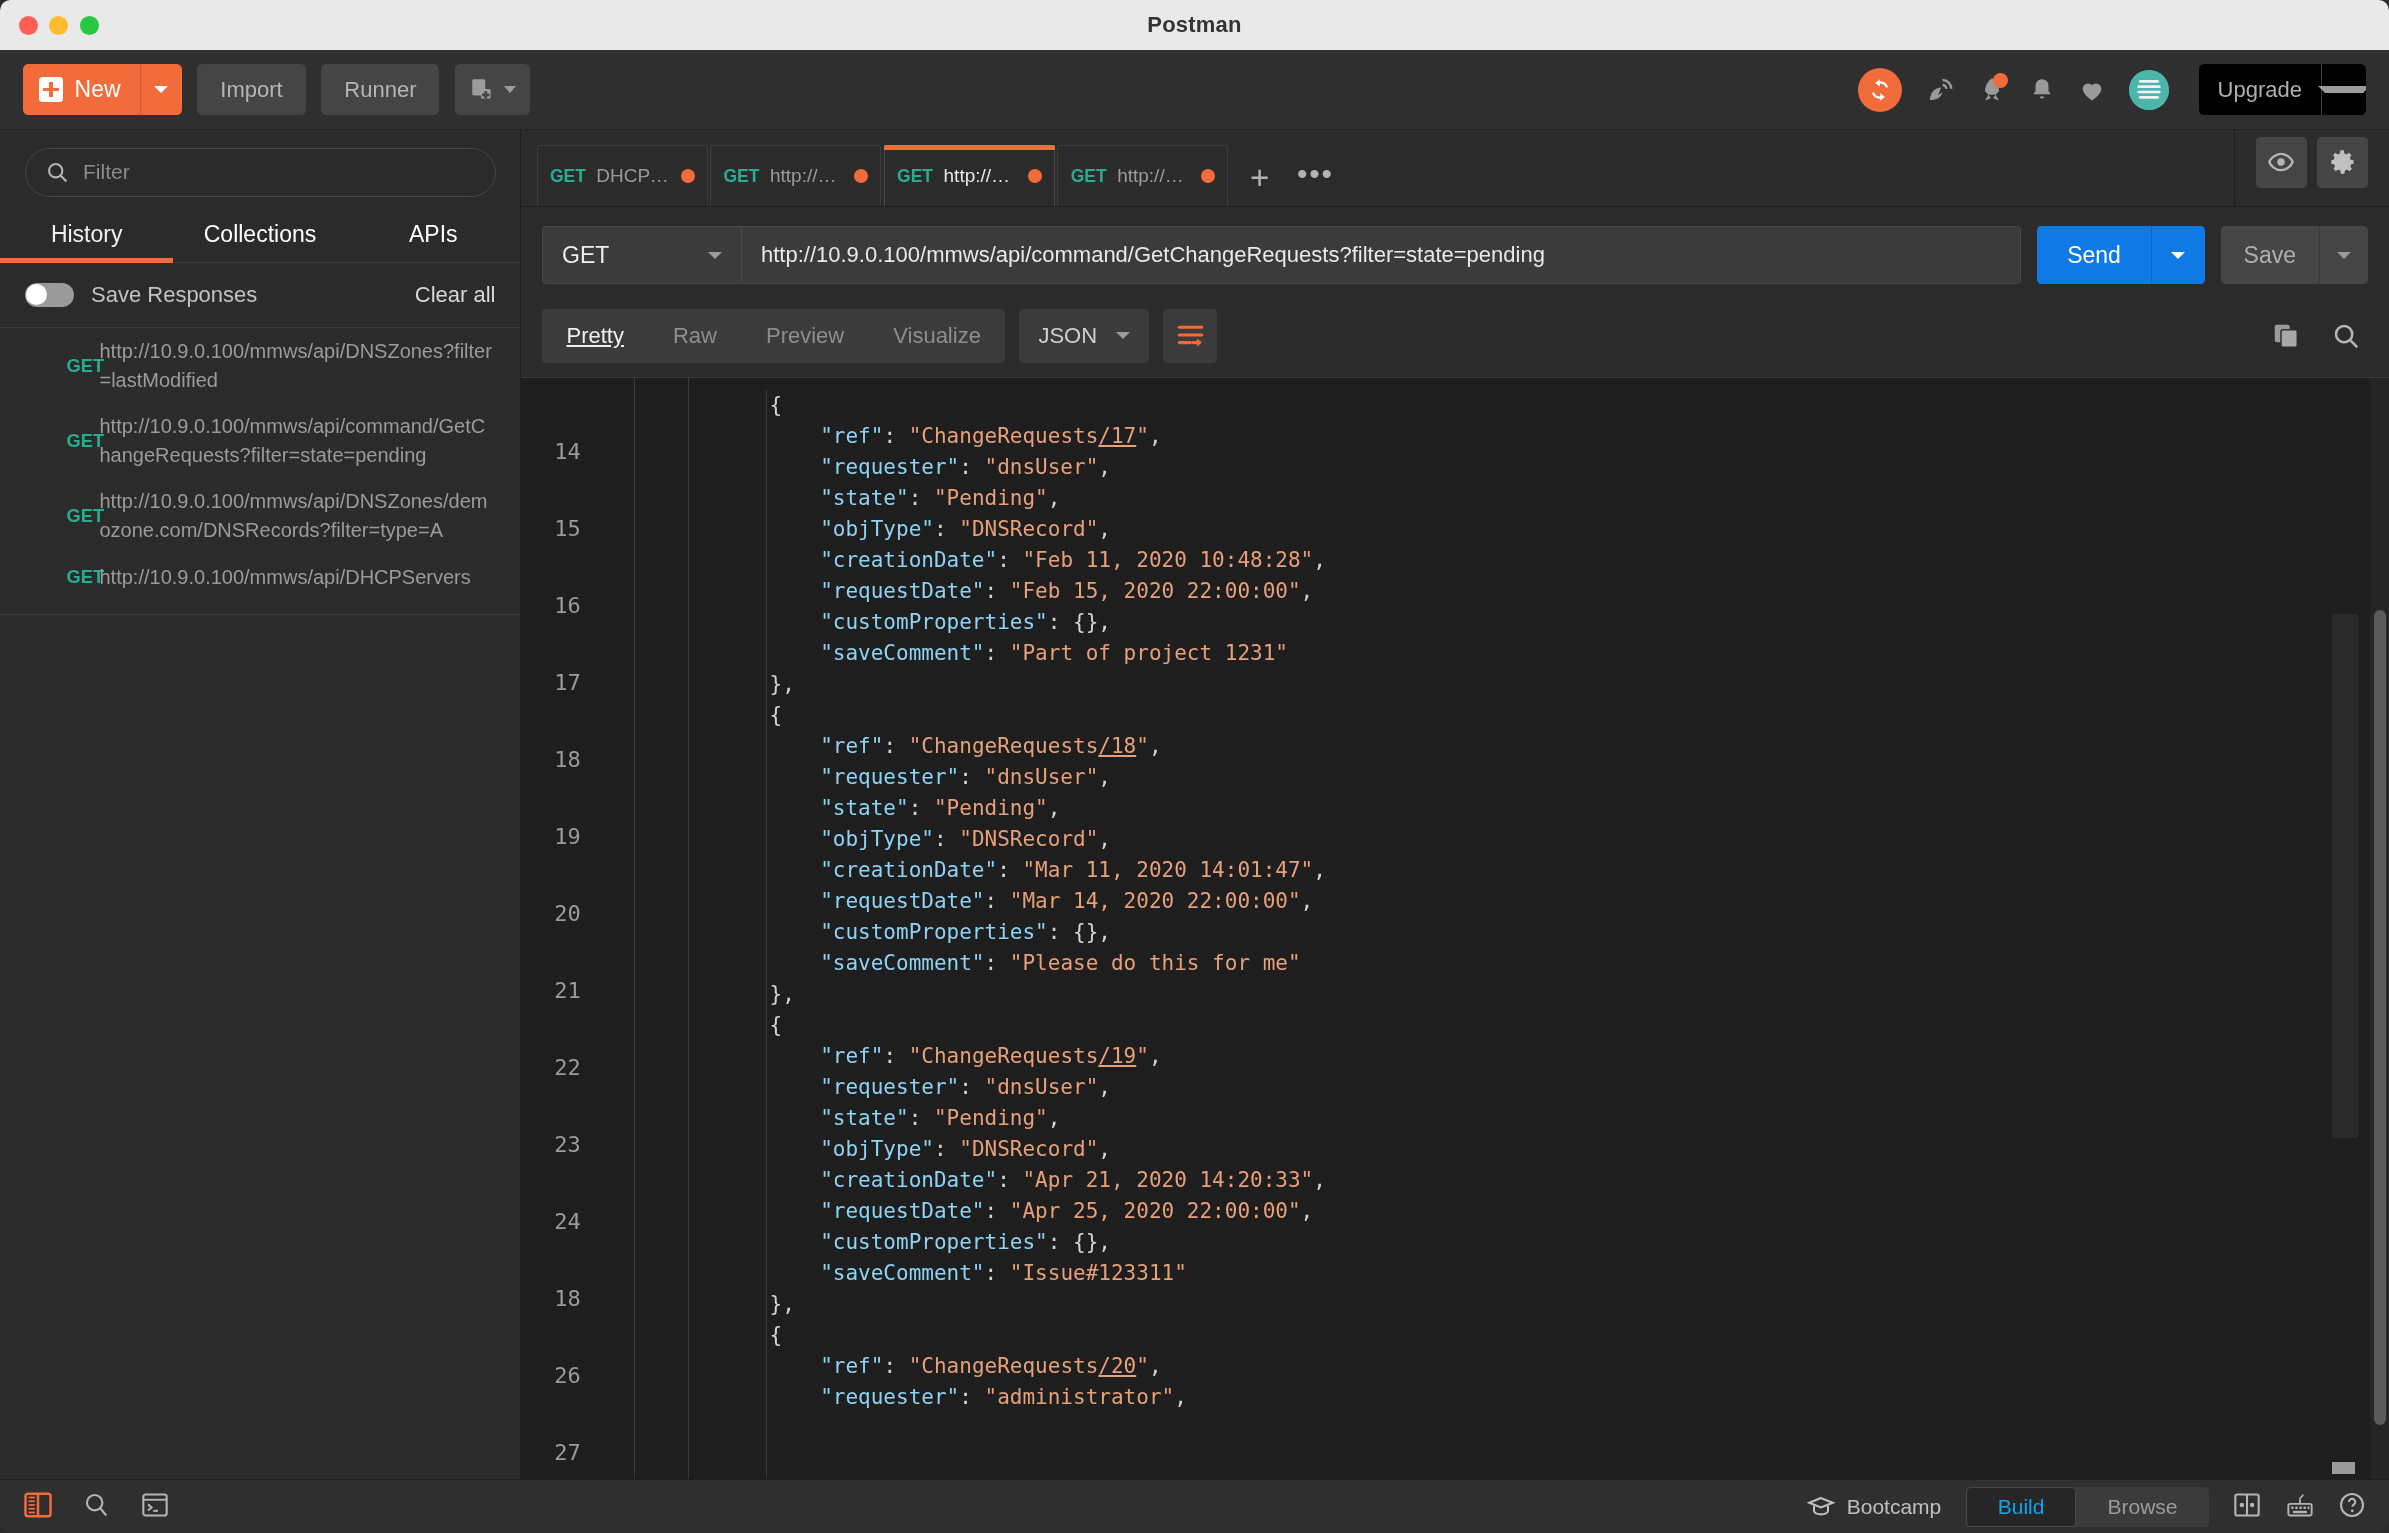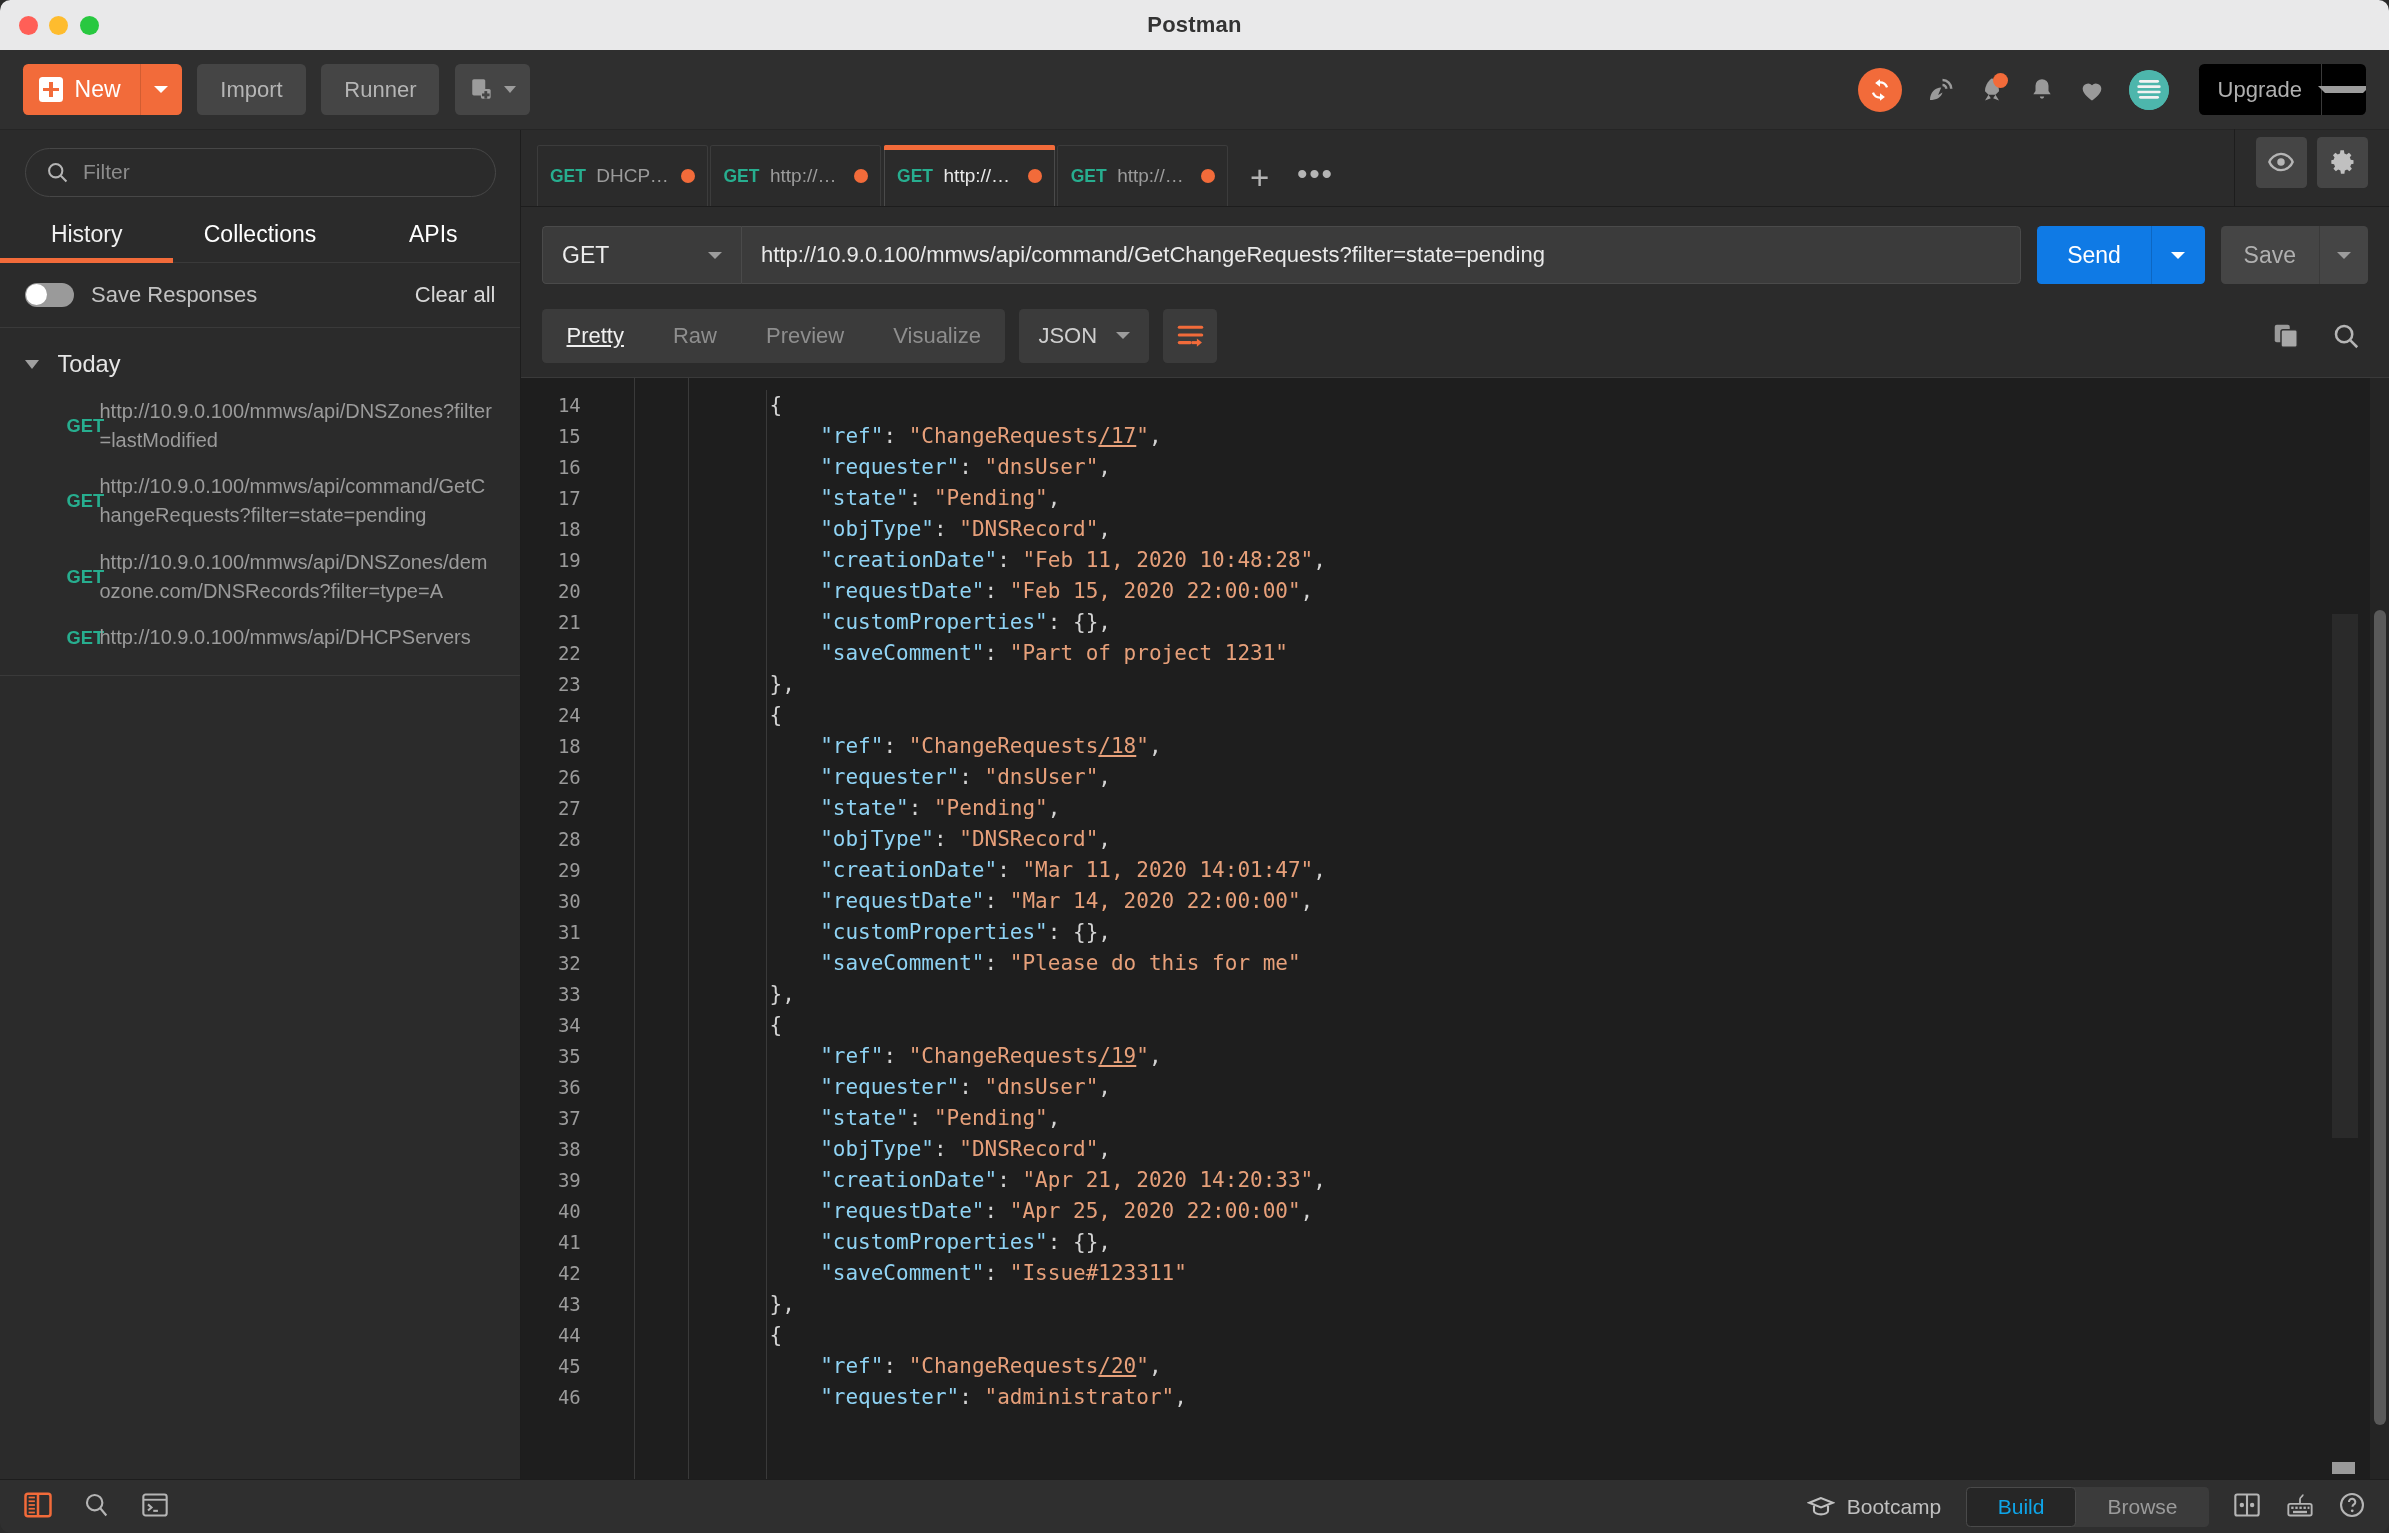--- a/index.html
+++ b/index.html
@@ -176,21 +176,21 @@
   .seg { background: #3b3b3b; border-radius: 4.4px; display: flex; height: 54px; align-items: stretch; }
   .seg .item { display: flex; align-items: center; padding: 0 24.5px; color: #8e8e8e; font-size: 22px; }
   .seg .item.active { color: #f0f0f0; text-decoration: underline; }
   .fmt-sel { background: #3b3b3b; border-radius: 4.4px; height: 54px; display: flex; align-items: center; gap: 19px; padding: 0 19px; color: #cfcfcf; font-size: 22px; }
   .wrap-btn { background: #3b3b3b; border-radius: 4.4px; height: 54px; width: 54px; display: flex; align-items: center; justify-content: center; }
   .resp-right { margin-left: auto; display: flex; align-items: center; gap: 30px; padding-right: 7px; }
 
   
   .code-area { flex: 1; position: relative; background: #1e1e1e; display: flex; min-height: 0; overflow: hidden; border-top: 0.9px solid #3a3a3a; }
   .gutter { width: 72px; flex: 0 0 72px; background: #1e1e1e; padding-top: 12.2px; text-align: right; }
-  .gutter div { color: #9b9b9b; font-size: 19px; line-height: 31px; font-family: "DejaVu Sans Mono", monospace; padding-right: 12.2px; }
+  .gutter div { color: #9b9b9b; font-size: 22px; line-height: 31px; font-family: "DejaVu Sans Mono", monospace; padding-right: 12.2px; margin-top: 46px; }
   .gut-sep2 { width: 42px; flex: 0 0 42px; position: relative; }
   .gut-sep2::after { content:""; position:absolute; right:0; top:0; bottom:0; width:0.9px; background:#3a3a3a; }
   .fold-col { width: 54px; flex: 0 0 54px; position: relative; }
   .fold-col::after { content:""; position:absolute; right:0; top:0; bottom:0; width:0.9px; background:#3a3a3a; }
   .code-body { flex: 1; padding-top: 12.2px; overflow: hidden; position: relative; }
   .code-body pre {
     font-family: "DejaVu Sans Mono", monospace; font-size: 21px; line-height: 31px;
     color: #d4d4d4; white-space: pre; padding-left: 30px;
   }
   .k { color: #8fd3f4; }
@@ -321,24 +321,20 @@
       </div>
       <div class="tabs-row">
         <div class="side-tab active">History</div>
         <div class="side-tab">Collections</div>
         <div class="side-tab">APIs</div>
       </div>
       <div class="saveresp-row">
         <span class="toggle"></span>
         <span class="saveresp-label">Save Responses</span>
         <span class="clear-all">Clear all</span>
-      </div>
-      <div class="today-row">
-        <span class="tri-down"></span>
-        <span class="today-label">Today</span>
       </div>
       <div class="hist-list">
         <div class="hist-item">
           <span class="hist-method">GET</span>
           <span class="hist-url">http://10.9.0.100/mmws/api/DNSZones?filter=lastModified</span>
         </div>
         <div class="hist-item">
           <span class="hist-method">GET</span>
           <span class="hist-url">http://10.9.0.100/mmws/api/command/GetChangeRequests?filter=state=pending</span>
         </div>

